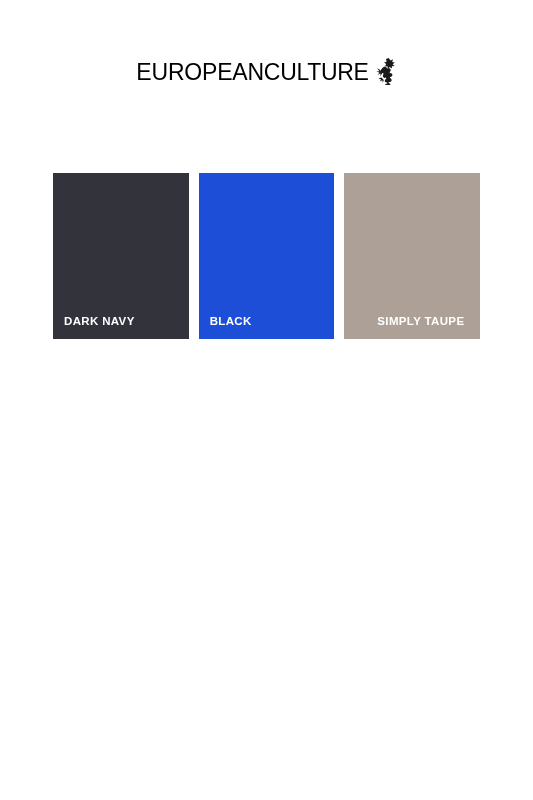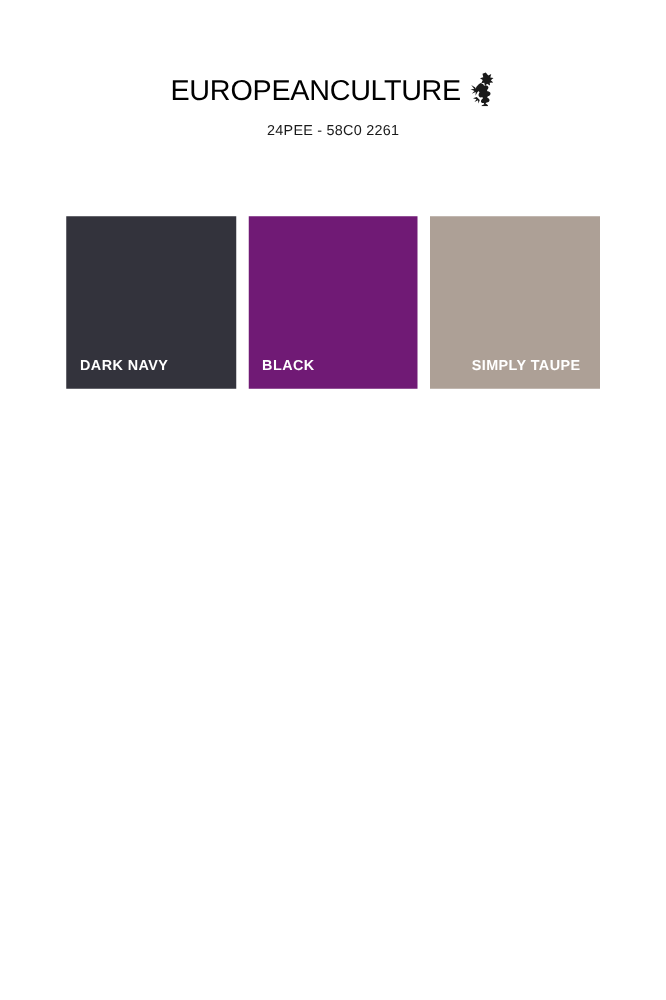--- a/index.html
+++ b/index.html
@@ -85,21 +85,21 @@
     top: 173px;
     width: 427px;
     height: 138px;
     display: flex;
     gap: 10px;
   }
 
   .swatch {
     position: relative;
     flex: 1 1 0;
-    height: 138px;
+    height: 166px;
     display: flex;
     align-items: flex-end;
     box-sizing: border-box;
   }
 
   .swatch-label {
     font-family: "Liberation Sans", sans-serif;
     font-size: 11.5px;
     font-weight: 700;
     letter-spacing: 0.35px;
@@ -135,30 +135,29 @@
                      L11.6 10.4 Z"></path>
             <path d="M5.2 13.0 L2.0 11.0 L4.4 14.2 L1.4 14.4 L4.6 15.8 L2.4 18.0 L5.6 16.6
                      L5.4 19.6 L7.0 16.6 Z"></path>
             <path d="M6.4 20.6 L3.4 21.6 L6.2 22.4 L4.6 24.6 L7.4 23.2 L7.8 25.8 L8.8 23.0 Z"></path>
             <circle cx="13.2" cy="23.4" r="1.5"></circle>
           </g>
         </svg>
       </span>
     </div>
 
-    <div class="style-code">24PEE - 58C0 2261</div>
   </div>
 
   <div class="swatch-row">
 
     <div class="swatch" style="background:#33333C;">
       <span class="swatch-label" style="color: rgb(255, 255, 255);">DARK NAVY</span>
     </div>
 
-    <div class="swatch" style="background:#701a75;">
+    <div class="swatch" style="background:#1d4ed8;">
       <span class="swatch-label" style="color: rgb(255, 255, 255);">BLACK</span>
     </div>
 
     <div class="swatch" style="background:#ADA096;">
       <span class="swatch-label" style="color: rgb(255, 255, 255); padding-left: 33px;">SIMPLY TAUPE</span>
     </div>
 
   </div>
 
 </div>

